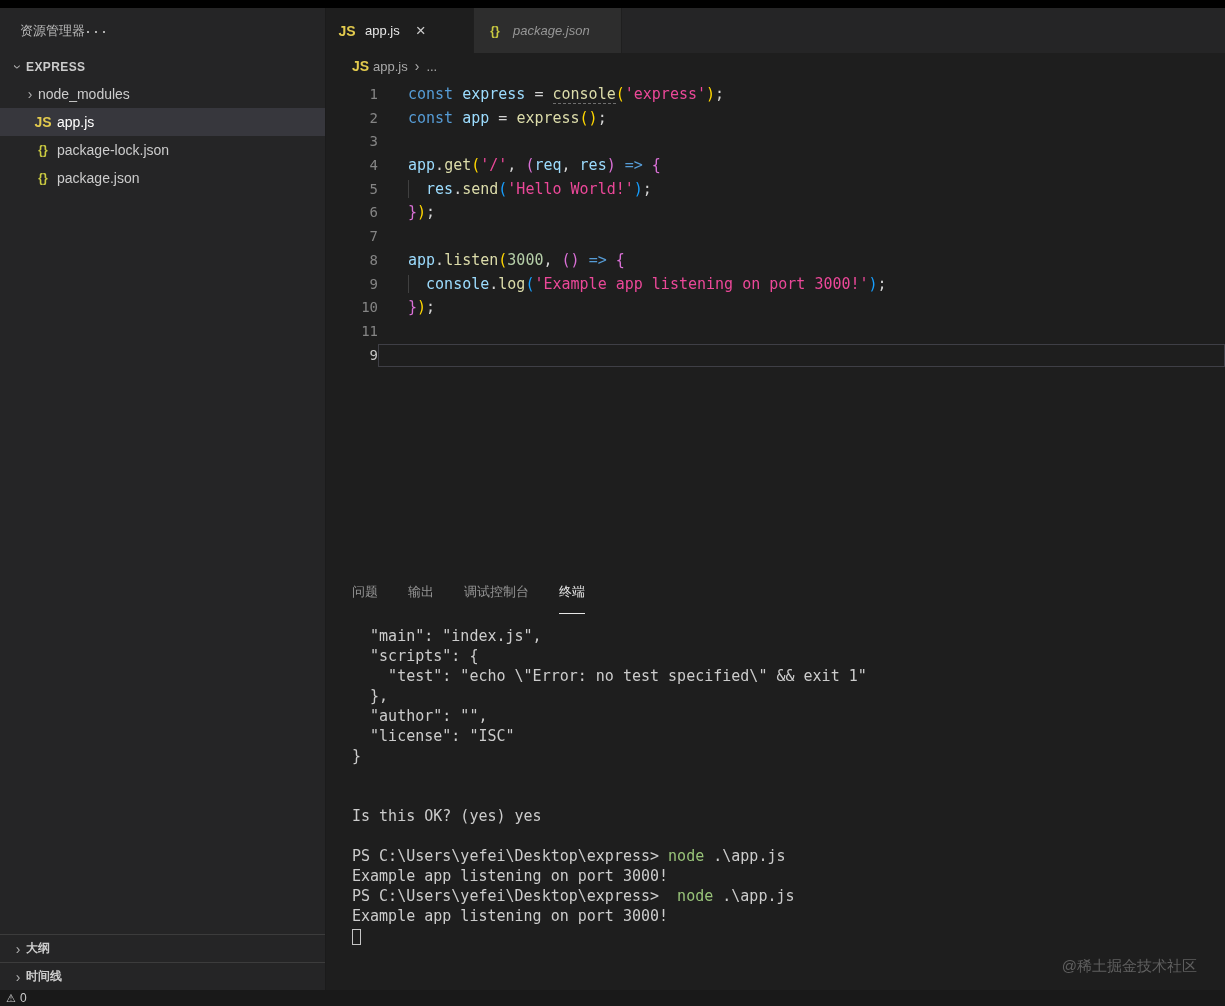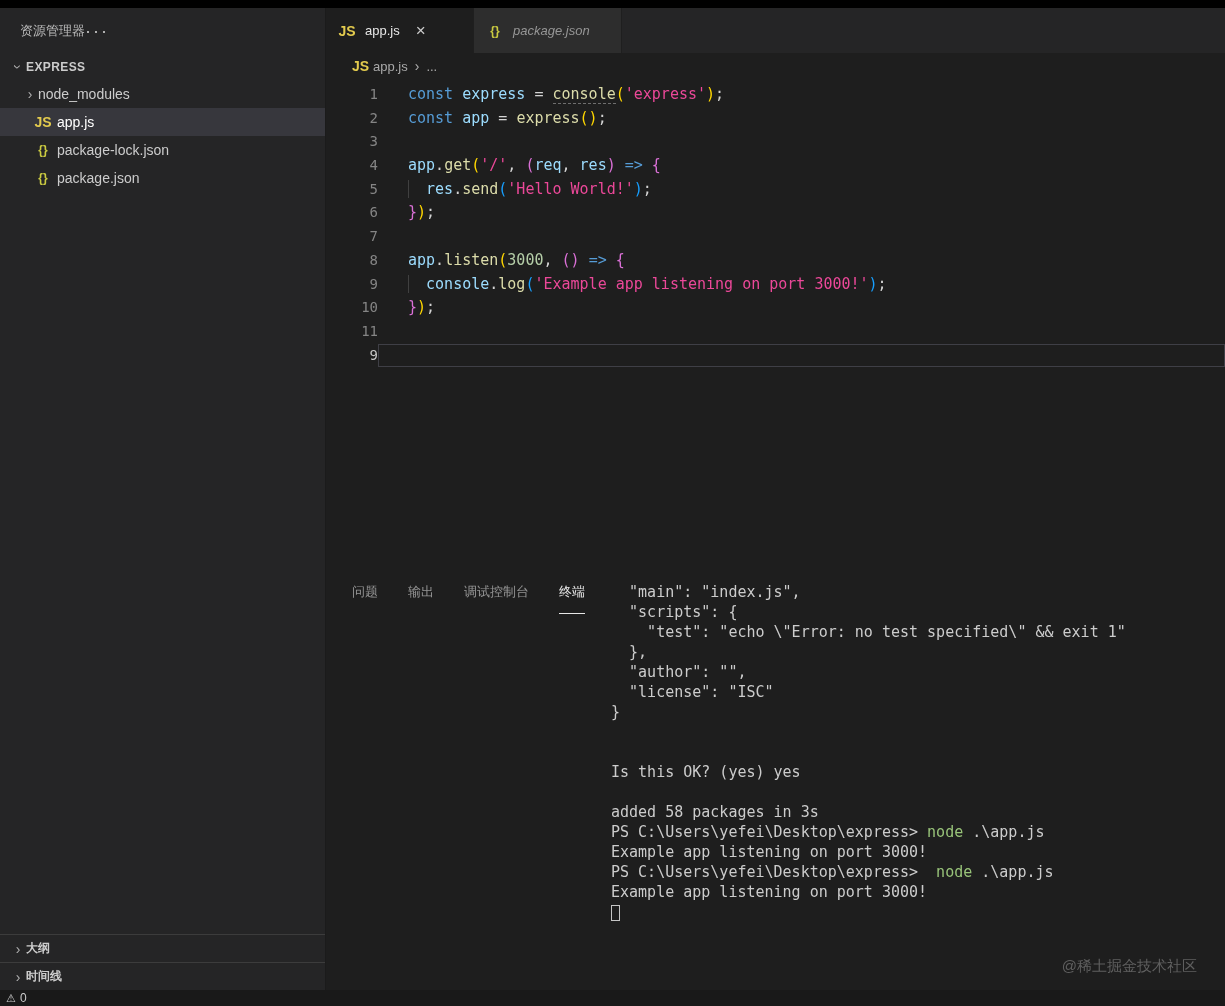--- a/index.html
+++ b/index.html
@@ -54,21 +54,21 @@
   .t-fnu { color:#dcdcaa; border-bottom:1px dashed #6e6e6e; }
   .t-str { color:#ec4899; }
   .t-num { color:#b5cea8; }
   .t-pun { color:#d4d4d4; }
   .t-b1  { color:#ffd700; }
   .t-b2  { color:#da70d6; }
   .t-b3  { color:#179fff; }
   .t-guide { border-left:1px solid #404040; margin-right:-1px; }
 
   
-  .panel { height:420px; display:flex; flex-direction:row; position:relative; background:#1e1e1e; }
+  .panel { height:420px; display:flex; flex-direction:column; position:relative; background:#1e1e1e; }
   .panel-tabs { height:44px; display:flex; align-items:stretch; padding-left:26px; gap:30px; }
   .ptab { font-size:13px; color:#969696; display:flex; align-items:center; border-bottom:1px solid transparent; cursor:pointer; }
   .ptab.active { color:#e7e7e7; border-bottom-color:#e7e7e7; }
   .terminal { flex:1; padding:12px 0 0 26px; font-family:"DejaVu Sans Mono", monospace; font-size:15px; line-height:20px; }
   .term-line { height:20px; white-space:pre; }
   .s-def { color:#cccccc; }
   .s-cmd { color:#98c379; }
   .s-dim { color:#7a7a7a; }
   .cursor { display:inline-block; width:9px; height:16px; border:1px solid #c5c5c5; vertical-align:middle; }
 
@@ -208,21 +208,20 @@
           <div class="term-line"><span class="s-def">  "scripts": {</span></div>
           <div class="term-line"><span class="s-def">    "test": "echo \"Error: no test specified\" &amp;&amp; exit 1"</span></div>
           <div class="term-line"><span class="s-def">  },</span></div>
           <div class="term-line"><span class="s-def">  "author": "",</span></div>
           <div class="term-line"><span class="s-def">  "license": "ISC"</span></div>
           <div class="term-line"><span class="s-def">}</span></div>
           <div class="term-line"></div>
           <div class="term-line"></div>
           <div class="term-line"><span class="s-def">Is this OK? (yes) yes</span></div>
           <div class="term-line"></div>
-          <div class="term-line"><span class="s-def">added 58 packages in 3s</span></div>
           <div class="term-line"><span class="s-def">PS C:\Users\yefei\Desktop\express&gt; </span><span class="s-cmd">node</span><span class="s-def"> .\app.js</span></div>
           <div class="term-line"><span class="s-def">Example app listening on port 3000!</span></div>
           <div class="term-line"><span class="s-def">PS C:\Users\yefei\Desktop\express&gt;  </span><span class="s-cmd">node</span><span class="s-def"> .\app.js</span></div>
           <div class="term-line"><span class="s-def">Example app listening on port 3000!</span></div>
           <div class="term-line"><span class="cursor"></span></div>
         </div>
       <div class="watermark">@稀土掘金技术社区</div>
     </div>
   </div>
 </div>

